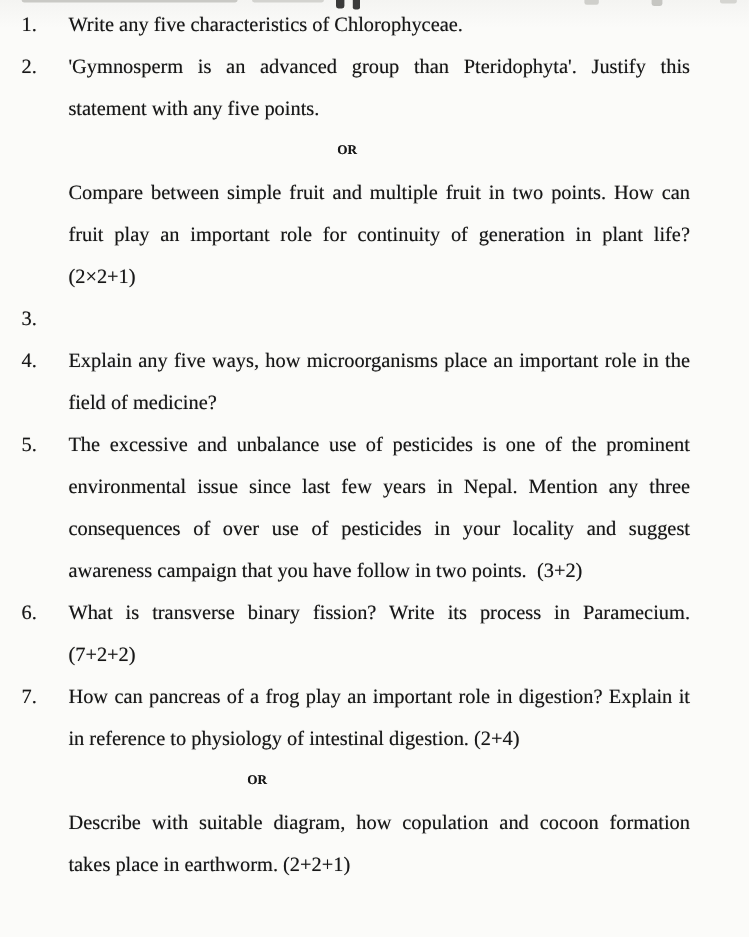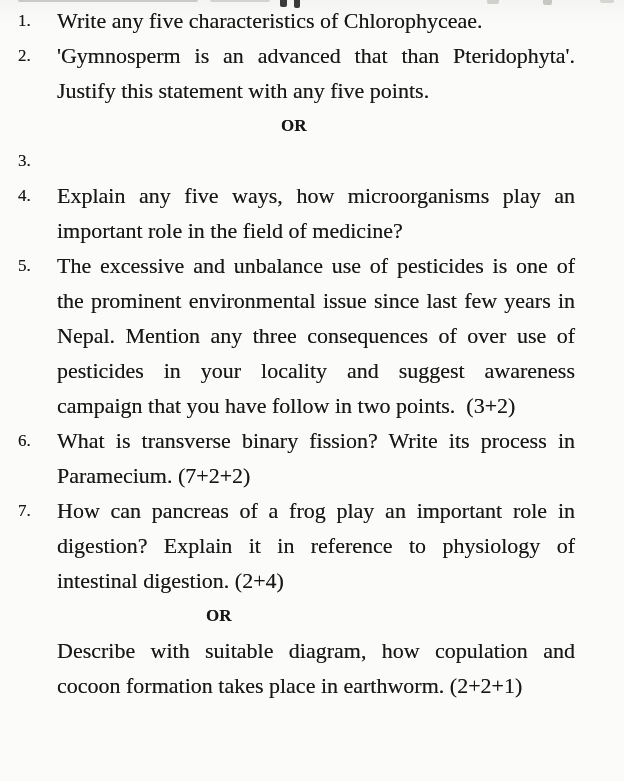--- a/index.html
+++ b/index.html
@@ -53,29 +53,29 @@
     padding-right: 49px;
   }
   .num {
     flex: 0 0 39px;
     font-size: 17px;
     line-height: 35px;
     text-shadow: 0 0 0.6px rgba(20,20,20,0.55);
   }
   .qtext {
     flex: 1 1 auto;
-    font-size: 22px;
+    font-size: 17px;
     line-height: 35px;
     text-align: justify;
     text-justify: inter-word;
     text-shadow: 0 0 0.6px rgba(20,20,20,0.55);
     font-family: Liberation Serif, serif;
   }
   .or-row {
-    font-size: 17px;
+    font-size: 11px;
     line-height: 35px;
     font-weight: 700;
     text-shadow: 0 0 0.5px rgba(20,20,20,0.6);
   }
   .or-a { padding-left: 281px; }
   .or-b { padding-left: 206px; }
 </style>
 </head>
 <body>
 
@@ -93,35 +93,39 @@
 
   <div class="content">
 
     <div class="row">
       <span class="num">1.</span>
       <div class="qtext">Write any five characteristics of Chlorophyceae.</div>
     </div>
 
     <div class="row">
       <span class="num">2.</span>
-      <div class="qtext">'Gymnosperm is an advanced that than Pteridophyta'. Justify this statement with any five points.</div>
+      <div class="qtext">'Gymnosperm is an advanced group than Pteridophyta'. Justify this statement with any five points.</div>
     </div>
 
     <div class="or-row or-a">
       <span>OR</span>
     </div>
 
+    <div class="row">
+      <span class="num"></span>
+      <div class="qtext">Compare between simple fruit and multiple fruit in two points. How can fruit play an important role for continuity of generation in plant life? (2×2+1)</div>
+    </div>
 
     <div class="row">
       <span class="num">3.</span>
     </div>
 
     <div class="row">
       <span class="num">4.</span>
-      <div class="qtext">Explain any five ways, how microorganisms play an important role in the field of medicine?</div>
+      <div class="qtext">Explain any five ways, how microorganisms place an important role in the field of medicine?</div>
     </div>
 
     <div class="row">
       <span class="num">5.</span>
       <div class="qtext">The excessive and unbalance use of pesticides is one of the prominent environmental issue since last few years in Nepal. Mention any three consequences of over use of pesticides in your locality and suggest awareness campaign that you have follow in two points. &nbsp;(3+2)</div>
     </div>
 
     <div class="row">
       <span class="num">6.</span>
       <div class="qtext">What is transverse binary fission? Write its process in Paramecium. (7+2+2)</div>

